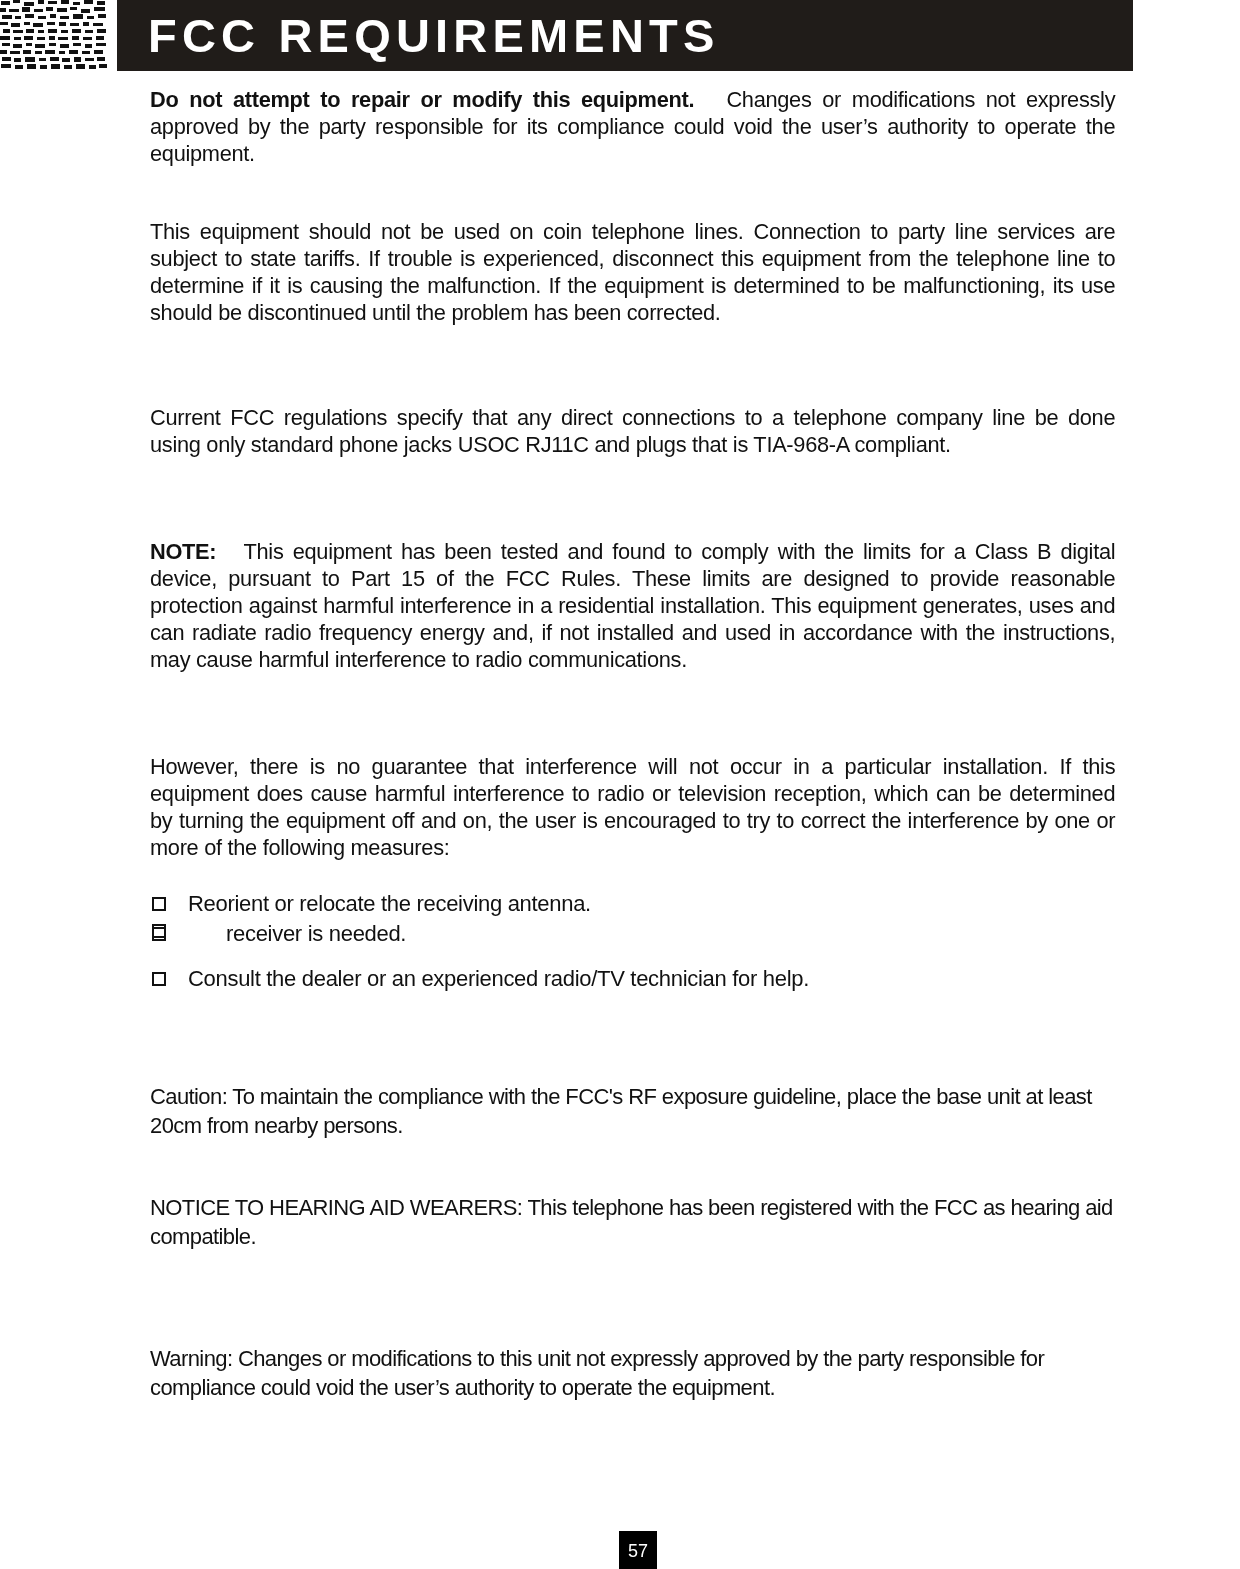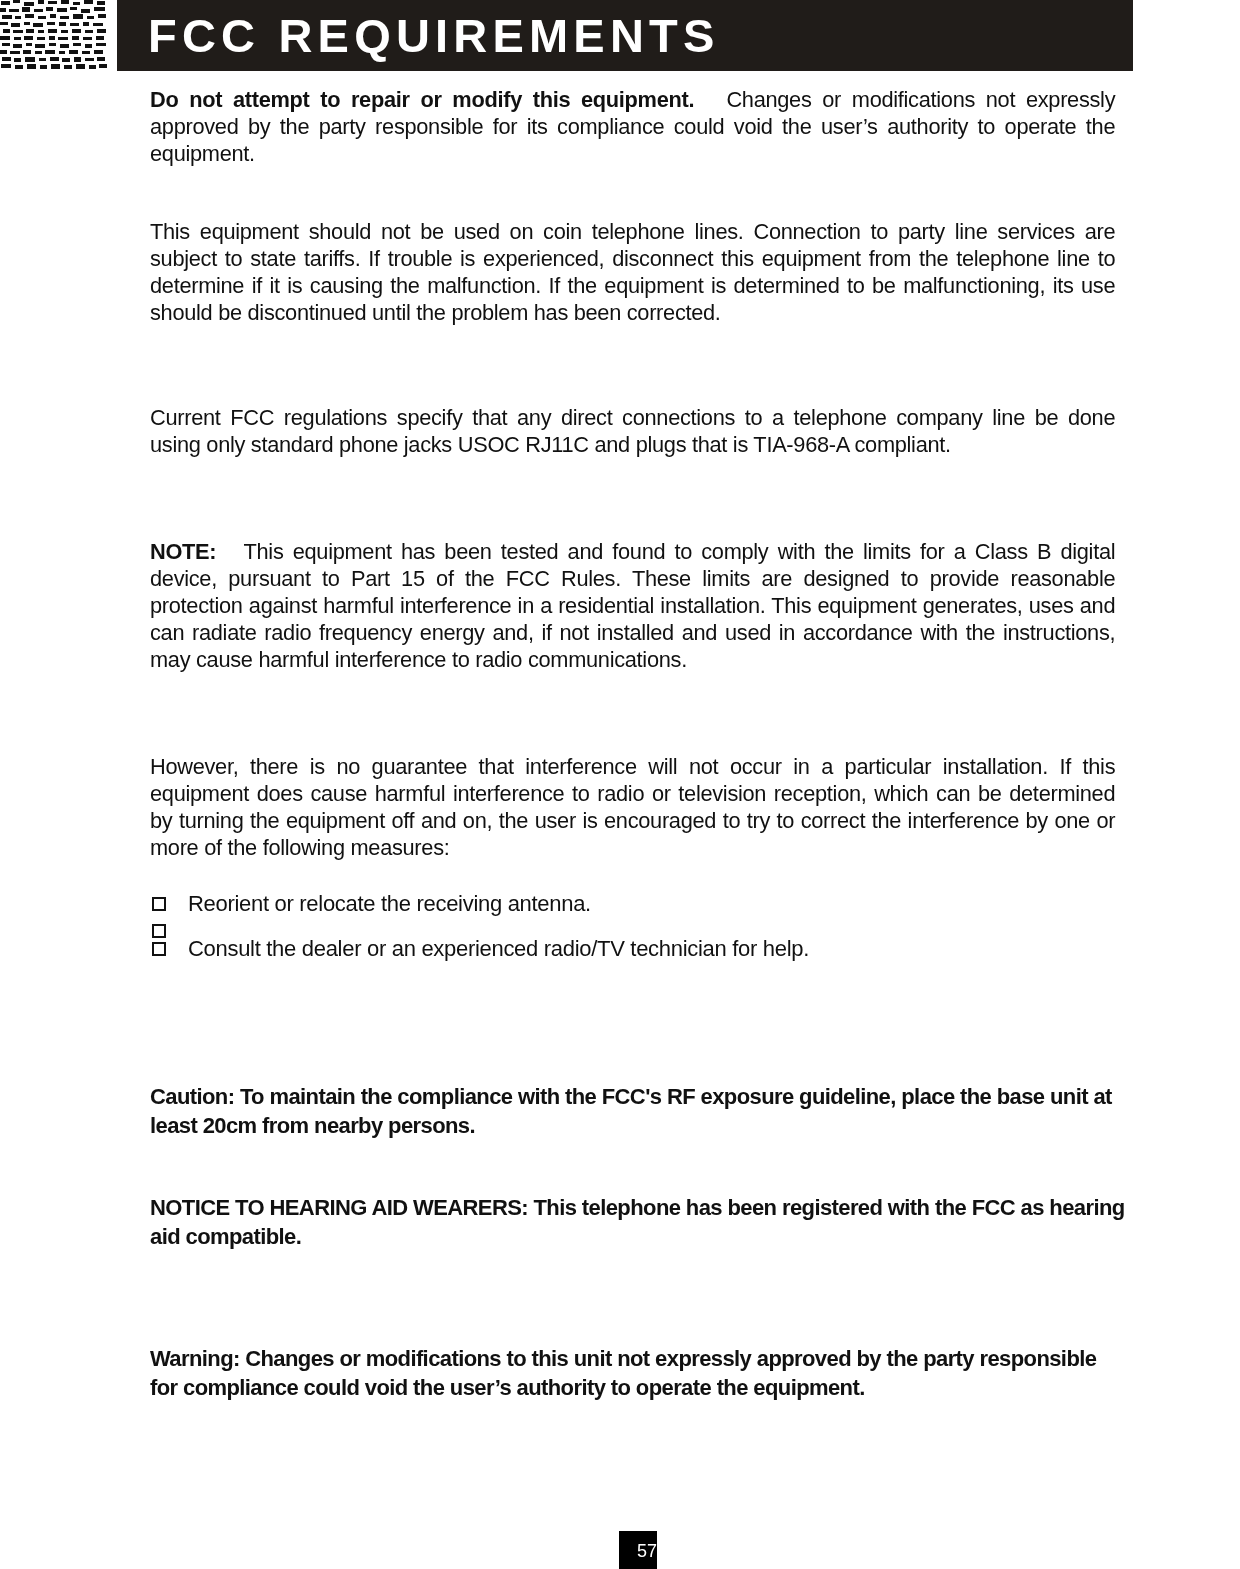--- a/index.html
+++ b/index.html
@@ -15,26 +15,26 @@
   .para b { font-weight: bold; }
   .p1 { position: absolute; top: 0; width: 975px; }
   .p2 { position: absolute; top: 132px; width: 975px; }
   .p3 { position: absolute; top: 318px; width: 975px; }
   .p4 { position: absolute; top: 452px; width: 975px; }
   .p5 { position: absolute; top: 667px; width: 975px; }
   .bullets { position: absolute; top: 804px; left: 0; width: 975px; list-style: none; margin: 0; padding: 0; }
   .bullet { position: relative; padding-left: 38px; font-size: 22px; line-height: 27px; letter-spacing: -0.3px; margin: 0; }
   .bullet .cont { display: block; padding-left: 38px; margin-top: 3px; }
   .bullet-box { position: absolute; left: 2px; top: 7px; width: 10px; height: 10px; border: 2.5px solid #111; }
-  .bold-block { font-weight: bold; font-size: 22px; line-height: 29px; letter-spacing: -0.6px; margin: 0; }
+  .bold-block { font-weight: normal; font-size: 22px; line-height: 29px; letter-spacing: -0.6px; margin: 0; }
   .caution { position: absolute; top: 996px; width: 975px; }
   .notice { position: absolute; top: 1107px; width: 985px; }
   .warning { position: absolute; top: 1217px; width: 975px; margin-top: 41px; }
   .page-number { position: absolute; left: 619px; top: 1531px; width: 38px; height: 38px; background: #000;
-                 color: #fff; font-size: 18px; text-align: right; line-height: 40px; font-family: "Liberation Sans", sans-serif; }
+                 color: #fff; font-size: 18px; text-align: center; line-height: 40px; font-family: "Liberation Sans", sans-serif; }
 </style>
 </head>
 <body>
 
 <svg class="pattern" viewBox="0 0 110 70" xmlns="http://www.w3.org/2000/svg">
   <rect width="110" height="70" fill="#fff"></rect>
   <g fill="#111">
     <rect x="1" y="1" width="9" height="4"></rect>
       <rect x="13" y="0" width="7" height="3"></rect>
       <rect x="24" y="2" width="10" height="4"></rect>
@@ -147,20 +147,21 @@
   <ul class="bullets">
     <li class="bullet">
       <span class="bullet-box"></span>
       <span>Reorient or relocate the receiving antenna.</span>
     </li>
     <li class="bullet">
       <span class="bullet-box"></span>
     </li>
     <li class="bullet">
       <span class="bullet-box"></span>
+      <span class="cont">receiver is needed.</span>
     </li>
     <li class="bullet" style="margin-top:18px;">
       <span class="bullet-box"></span>
       <span>Consult the dealer or an experienced radio/TV technician for help.</span>
     </li>
   </ul>
 
   <p class="bold-block caution">Caution: To maintain the compliance with the FCC's RF exposure guideline, place the base unit at least 20cm from nearby persons.</p>
 
   <p class="bold-block notice">NOTICE TO HEARING AID WEARERS: This telephone has been registered with the FCC as hearing aid compatible.</p>

